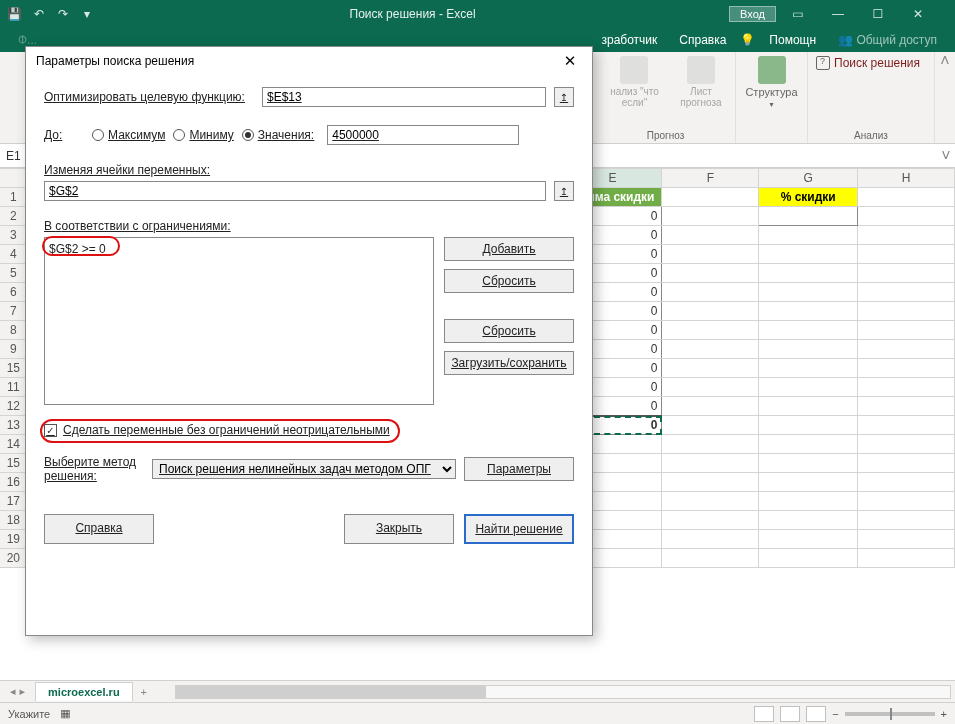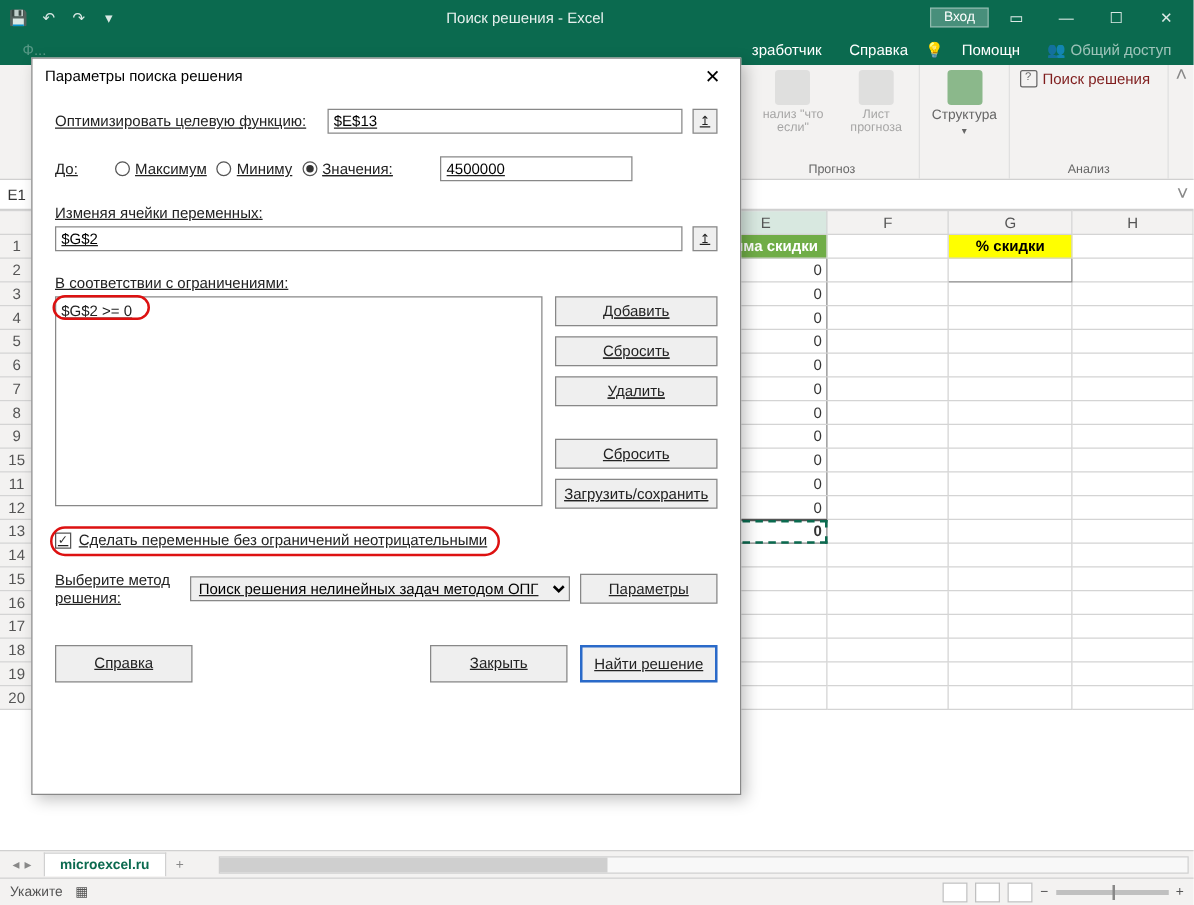--- a/index.html
+++ b/index.html
@@ -3,21 +3,21 @@
 <meta charset="utf-8">
 <style>
 * { box-sizing: border-box; margin: 0; padding: 0; font-family: "Segoe UI", Tahoma, sans-serif; }
 body { background: #fff; width: 955px; height: 724px; overflow: hidden; position: relative; }
 
 
 .titlebar { height: 28px; background: #0b6a4f; color: #fff; display: flex; align-items: center; font-size: 12px; }
 .titlebar .qat { display: flex; gap: 6px; padding-left: 6px; align-items: center; }
 .qat-icon { width: 18px; height: 18px; display: flex; align-items: center; justify-content: center; opacity: .85; }
 .titlebar .title { flex: 1; text-align: center; opacity: .9; }
-.titlebar .right-btns { display: flex; align-items: center; gap: 4px; padding-right: 4px; }
+.titlebar .right-btns { display: flex; align-items: center; gap: 4px; padding-right: 19px; }
 .login-btn { background: rgba(255,255,255,.25); border: 1px solid rgba(255,255,255,.4); padding: 1px 10px; font-size: 11px; color: #fff; }
 .win-btn { width: 36px; height: 24px; display: flex; align-items: center; justify-content: center; opacity: .85; }
 
 
 .ribbon-tabs { height: 24px; background: #0b6a4f; display: flex; align-items: center; padding-left: 10px; color: #fff; font-size: 12px; gap: 4px; }
 .ribbon-tabs .tab { padding: 3px 8px; }
 .ribbon-tabs .right { margin-left: auto; display: flex; gap: 6px; padding-right: 10px; align-items: center; }
 .ribbon-tabs .share { opacity: .6; }
 
 
@@ -384,42 +384,41 @@
           <span>Максимум</span>
         </div>
       <div class="radio">
           <span class="circ"></span>
           <span>Миниму</span>
         </div>
       <div class="radio">
           <span class="circ sel"></span>
           <span class="u">Значения:</span>
         </div>
-      <input class="txt" style="width: 154px; margin-left: 30px;" value="4500000">
+      <input class="txt" style="width: 192px; margin-left: 5px;" value="4500000">
     </div>
     <div>
       <label class="lbl"><span>Изменяя ячейки переменны</span><span class="u">х</span><span>:</span></label>
       <div class="row" style="margin-top:4px">
         <input class="txt wide" value="$G$2" style="">
         <div class="ref-btn">↥</div>
       </div>
     </div>
     <div>
       <label class="lbl"><span>В </span><span class="u">с</span><span>оответствии с ограничениями:</span></label>
       <div class="constraints-wrap" style="margin-top:4px">
         <div class="constraints-left">
           <div style="border:1px solid #888; height:168px; padding:4px; font-size:12px; overflow:auto">
             <div>$G$2 &gt;= 0</div>
           </div>
           <div class="red-oval" style="left:-2px; top:-1px; width:78px; height:20px"></div>
         </div>
         <div class="constraints-btns">
           <div class="dlg-btn"><span class="u">Добавить</span></div>
           <div class="dlg-btn"><span class="u">Сбросить</span></div>
-          <div class="dlg-btn"><span class="u">Удалить</span></div>
           <div style="height:10px"></div>
           <div class="dlg-btn">Сбросить</div>
           <div class="dlg-btn"><span class="u">Загрузить/сохранить</span></div>
         </div>
       </div>
     </div>
     <div style="position:relative">
       <div class="check">
         <span class="box">✓</span>
         <span>Сделать переменные без ограничений неотрицательными</span>

